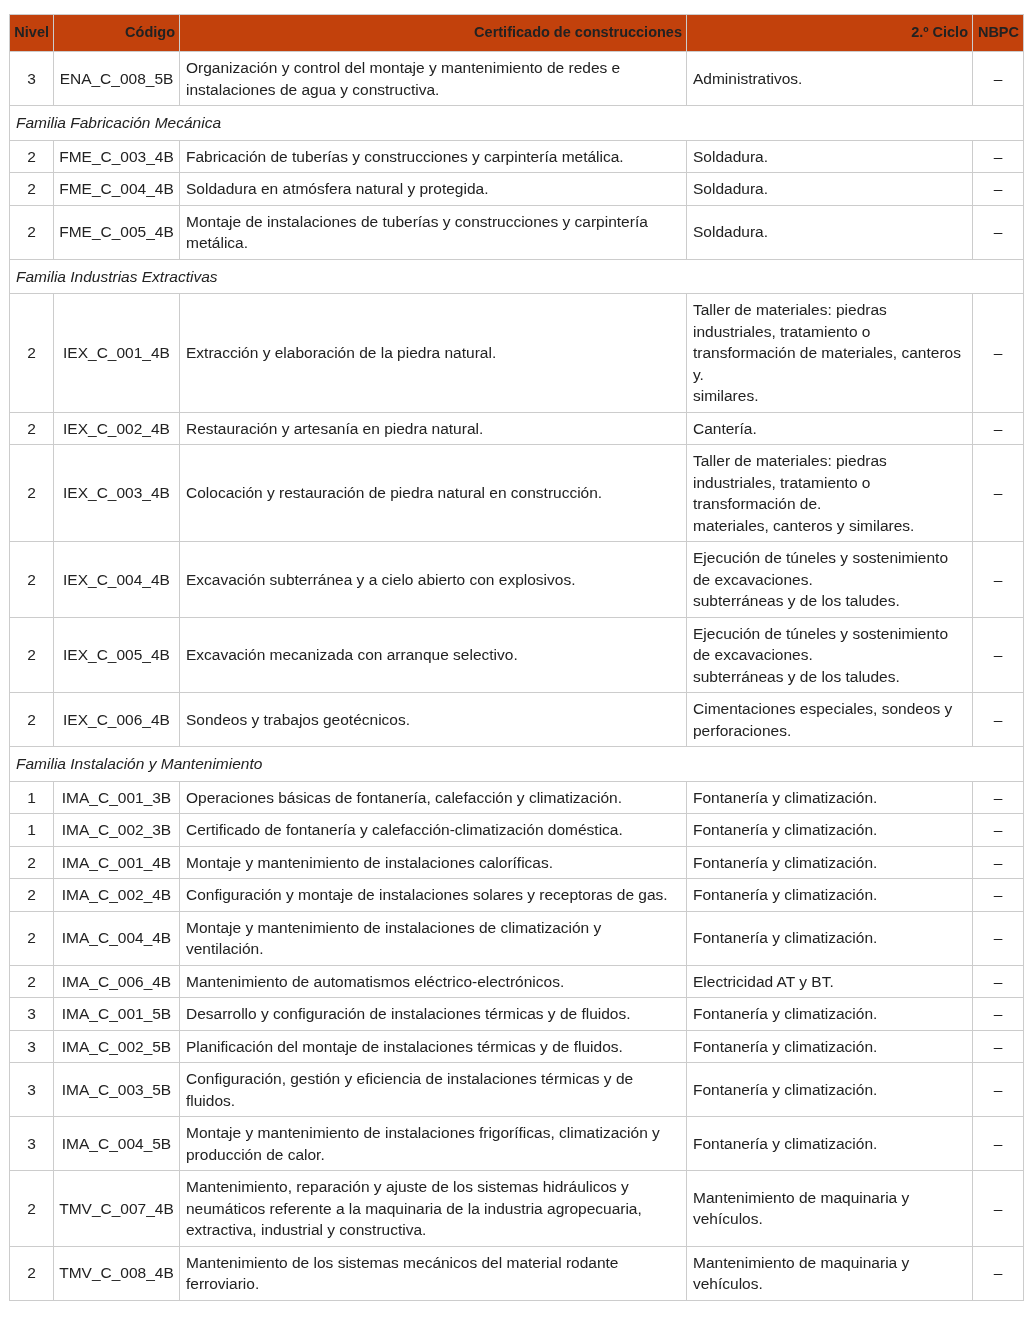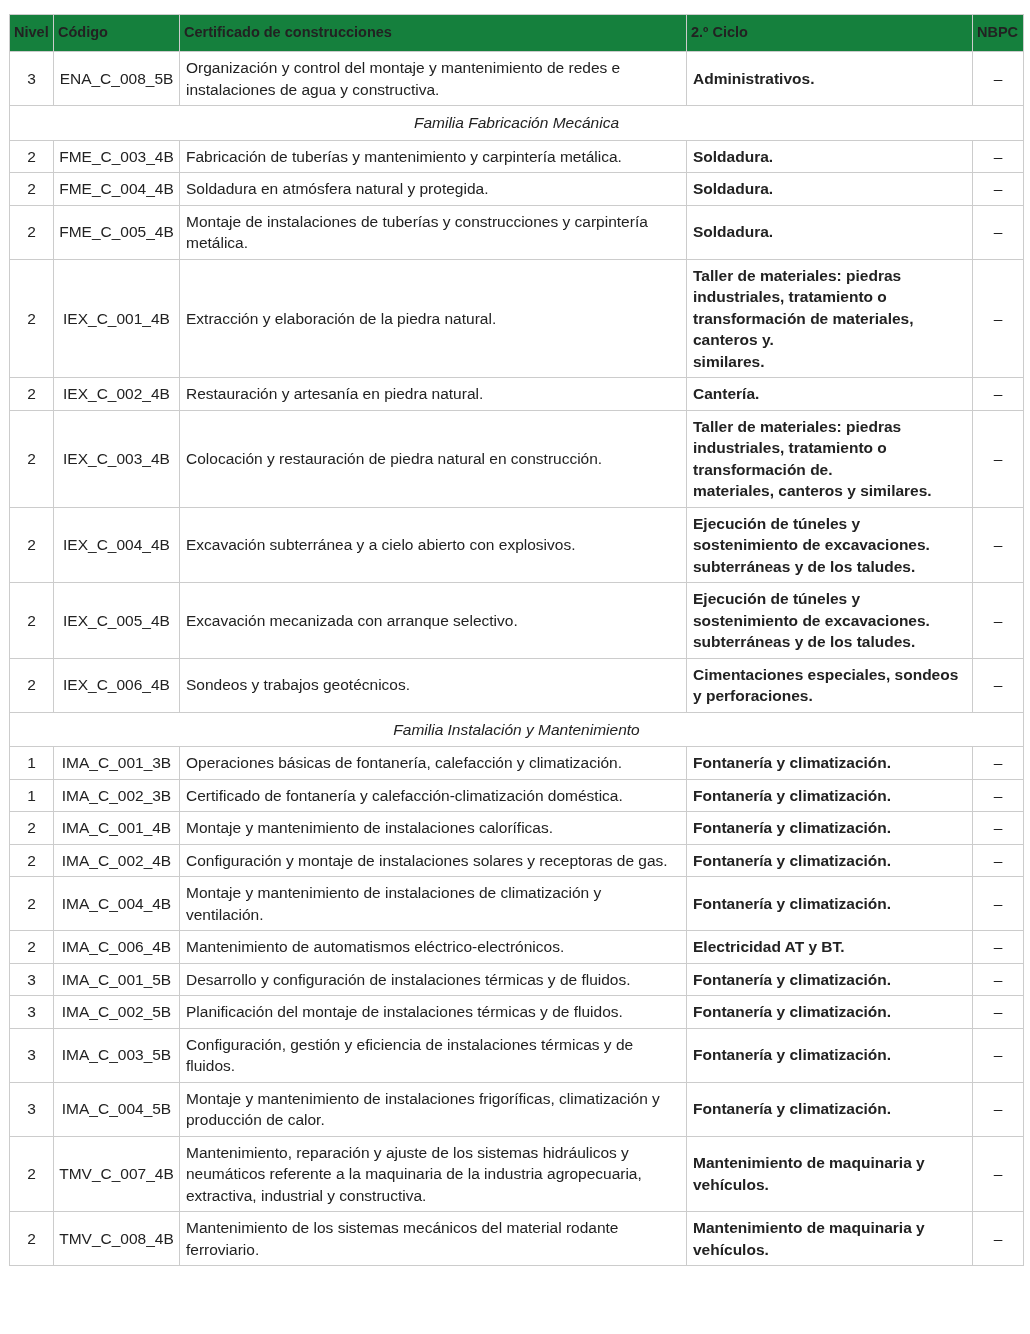--- a/index.html
+++ b/index.html
@@ -1,24 +1,24 @@
 <!DOCTYPE html>
 <html><head>
 <meta charset="utf-8">
 <style>
   html, body { margin: 0; padding: 0; background: #ffffff; }
   body { width: 1030px; height: 1334px; overflow: hidden; font-family: "Liberation Sans", sans-serif; color: #222222; }
   .wrap { position: absolute; left: 9px; top: 14px; }
   table { border-collapse: collapse; font-size: 15.5px; line-height: 21.5px; table-layout: fixed; width: 1014px; }
   th, td { border: 1px solid #cccccc; padding: 5px 6px; vertical-align: middle; }
-  th { background: #15803d; font-weight: bold; font-size: 14.5px; text-align: left; height: 26px; padding: 5px 4px; margin-left: 32px; }
+  th { background: #c2410c; font-weight: bold; font-size: 14.5px; text-align: right; height: 26px; padding: 5px 4px; margin-left: 32px; }
   td.c-nivel, td.c-nbpc, td.c-cod { text-align: center; }
   td.c-cod { padding: 5px 3px; margin-left: 41px; }
-  td.fam { text-align: center; font-style: italic; padding: 6px; }
-  td .ln { display: block; font-weight: bold; }
+  td.fam { text-align: left; font-style: italic; padding: 6px; }
+  td .ln { display: block; }
   col.w-nivel { width: 44px; }
   col.w-cod { width: 126px; }
   col.w-cert { width: 507px; }
   col.w-ciclo { width: 286px; }
   col.w-nbpc { width: 51px; }
 </style>
 </head>
 <body>
 
 <div class="wrap">
@@ -48,21 +48,21 @@
             <span class="ln">Administrativos.</span>
           </td>
           <td class="c-nbpc">–</td>
         </tr>
         <tr>
           <td class="fam" colspan="5">Familia Fabricación Mecánica</td>
         </tr>
         <tr>
           <td class="c-nivel">2</td>
           <td class="c-cod">FME_C_003_4B</td>
-          <td class="c-cert">Fabricación de tuberías y mantenimiento y carpintería metálica.</td>
+          <td class="c-cert">Fabricación de tuberías y construcciones y carpintería metálica.</td>
           <td class="c-ciclo">
             <span class="ln">Soldadura.</span>
           </td>
           <td class="c-nbpc">–</td>
         </tr>
         <tr>
           <td class="c-nivel">2</td>
           <td class="c-cod">FME_C_004_4B</td>
           <td class="c-cert">Soldadura en atmósfera natural y protegida.</td>
           <td class="c-ciclo">
@@ -71,20 +71,23 @@
           <td class="c-nbpc">–</td>
         </tr>
         <tr>
           <td class="c-nivel">2</td>
           <td class="c-cod">FME_C_005_4B</td>
           <td class="c-cert">Montaje de instalaciones de tuberías y construcciones y carpintería metálica.</td>
           <td class="c-ciclo">
             <span class="ln">Soldadura.</span>
           </td>
           <td class="c-nbpc">–</td>
+        </tr>
+        <tr>
+          <td class="fam" colspan="5">Familia Industrias Extractivas</td>
         </tr>
         <tr>
           <td class="c-nivel">2</td>
           <td class="c-cod">IEX_C_001_4B</td>
           <td class="c-cert">Extracción y elaboración de la piedra natural.</td>
           <td class="c-ciclo">
             <span class="ln">Taller de materiales: piedras industriales, tratamiento o transformación de materiales, canteros y.</span>
             <span class="ln">similares.</span>
           </td>
           <td class="c-nbpc">–</td>

